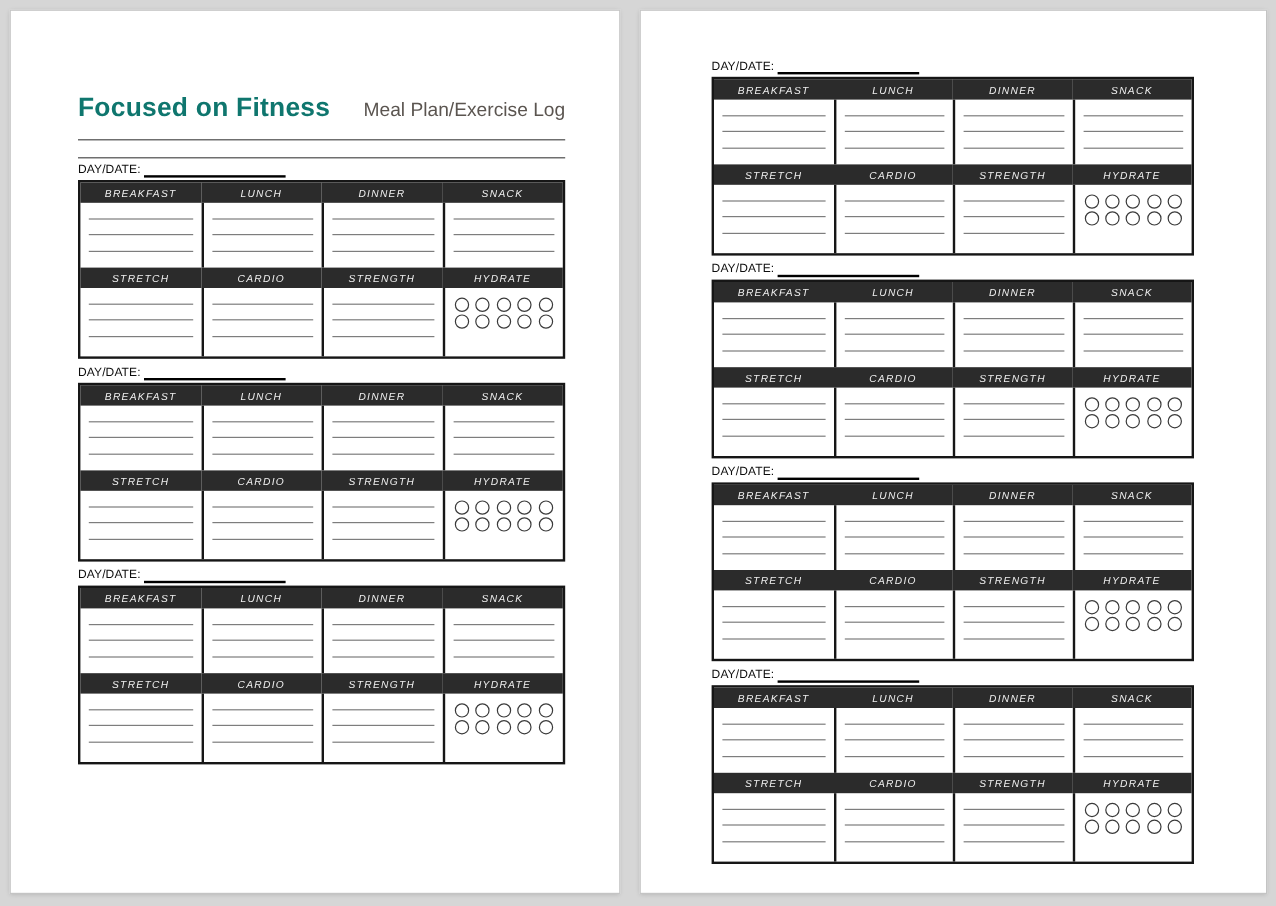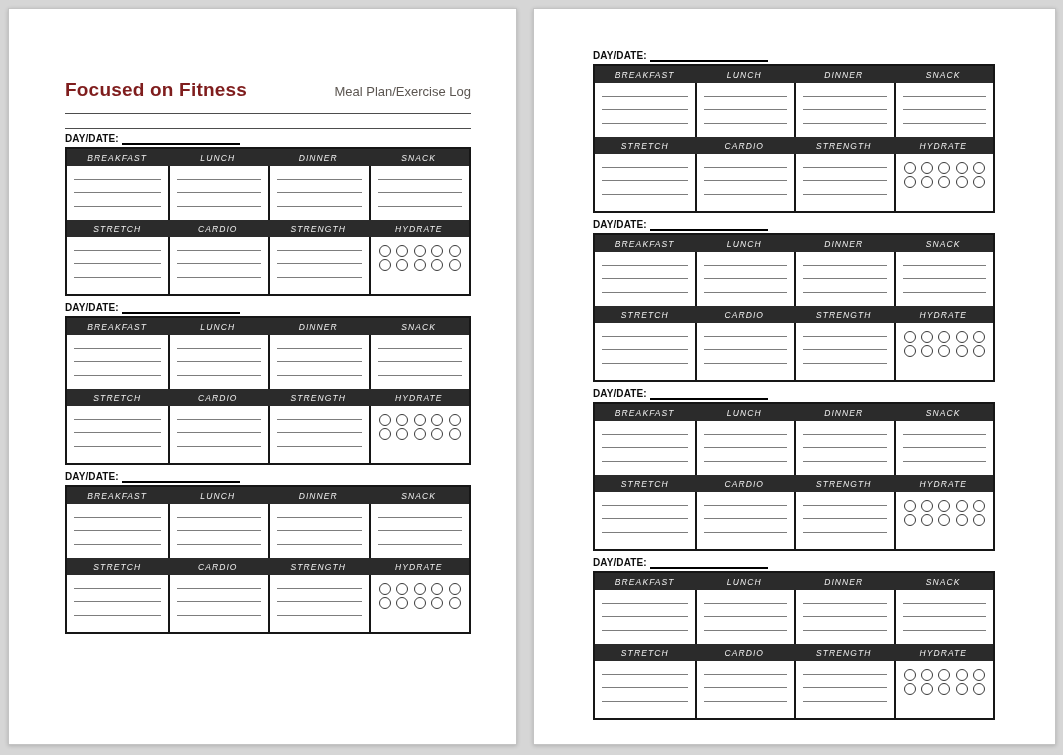--- a/index.html
+++ b/index.html
@@ -29,44 +29,44 @@
     height: 737px;
   }
   .page-1 { left: 8px;   width: 509px; padding: 0 45px 0 56px; }
   .page-2 { left: 533px; width: 523px; padding: 0 60px 0 59px; }
 
   .doc-header {
     margin-top: 72px;
     display: flex; justify-content: space-between; align-items: baseline;
   }
   .doc-title {
-    font-size: 19px; font-weight: bold; color: #7f1d1d;
+    font-size: 22px; font-weight: bold; color: #0f766e;
     letter-spacing: 0.2px; line-height: 18px;
   }
-  .doc-subtitle { font-size: 13px; color: var(--subtitle-text); }
+  .doc-subtitle { font-size: 16px; color: var(--subtitle-text); }
 
   .intro {
     margin: 8px 0 0; font-size: 10.5px; line-height: 13.4px;
     color: var(--body-text);
   }
   .reflection {
     margin: 5px 0 0; font-size: 10.5px; line-height: 13.4px;
     color: var(--body-text);
   }
   .blank-lines { margin-top: 0; }
   .blank-line { height: 15px; border-bottom: 1px solid var(--reflection-line); }
 
   .blocks { }
   .page-1 .blocks { margin-top: 4px; }
   .page-2 .blocks { margin-top: 41px; }
   .day-block + .day-block { margin-top: 6px; }
 
   .day-date { height: 12px; margin-bottom: 2px; display: flex; align-items: flex-end; }
   .dd-label {
-    font-size: 10px; font-weight: bold; color: #0d0d0d; letter-spacing: 0.1px;
+    font-size: 10px; font-weight: normal; color: #0d0d0d; letter-spacing: 0.1px;
     line-height: 12px;
   }
   .dd-line { width: 118px; height: 11px; border-bottom: 2px solid #000; margin-left: 3px; }
 
   .log-table { border: 2px solid var(--table-border); background: #fff; }
   .trow { display: grid; grid-template-columns: 1fr 1fr 1fr 1fr; font-style: italic; }
   .hcell {
     height: 17px; background: var(--header-bar); color: var(--header-text);
     font-size: 8.5px; letter-spacing: 1.1px;
     display: flex; align-items: center; justify-content: center;

